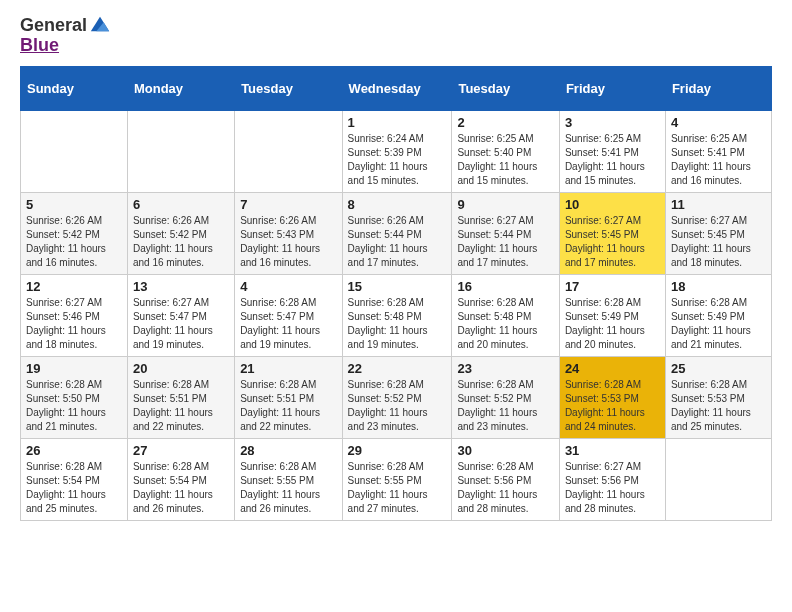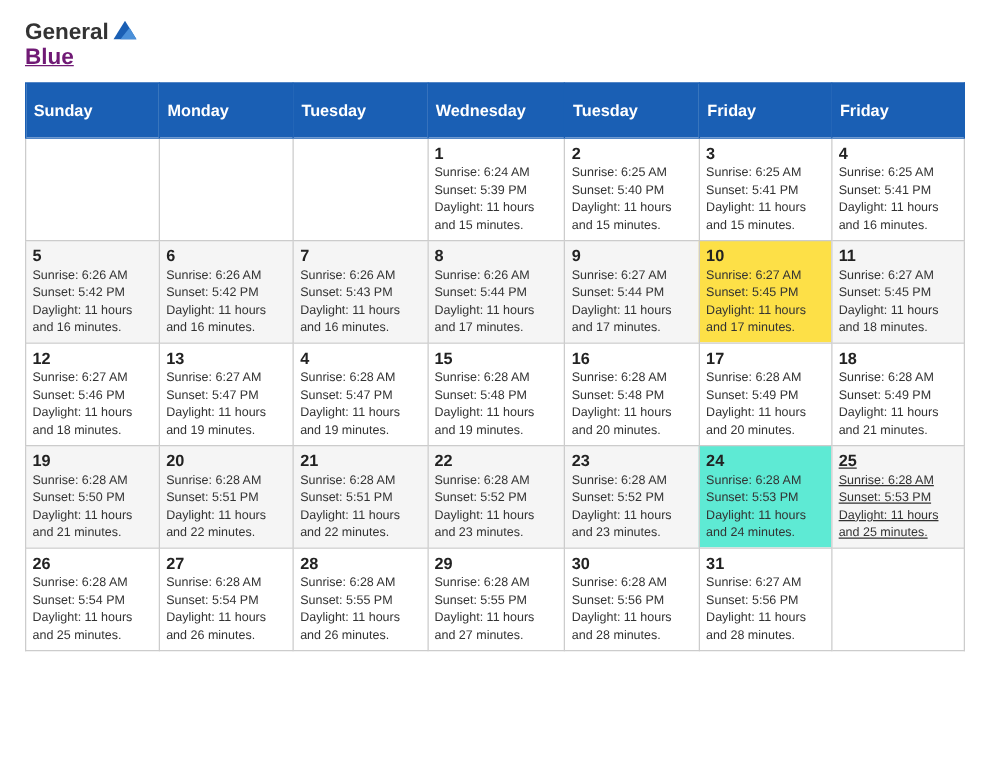--- a/index.html
+++ b/index.html
@@ -278,27 +278,27 @@
             <div class="day-info" style="white-space: pre-line;">Sunrise: 6:28 AM
 Sunset: 5:52 PM
 Daylight: 11 hours and 23 minutes.</div>
           </td>
           <td style="background: rgb(245, 245, 245);">
             <div class="day-number">23</div>
             <div class="day-info" style="white-space: pre-line;">Sunrise: 6:28 AM
 Sunset: 5:52 PM
 Daylight: 11 hours and 23 minutes.</div>
           </td>
-          <td style="background: #5eead4;">
+          <td style="background: #eab308;">
             <div class="day-number">24</div>
             <div class="day-info" style="white-space: pre-line;">Sunrise: 6:28 AM
 Sunset: 5:53 PM
 Daylight: 11 hours and 24 minutes.</div>
           </td>
-          <td style="background: rgb(245, 245, 245); text-decoration: underline;">
+          <td style="background: rgb(245, 245, 245);">
             <div class="day-number">25</div>
             <div class="day-info" style="white-space: pre-line;">Sunrise: 6:28 AM
 Sunset: 5:53 PM
 Daylight: 11 hours and 25 minutes.</div>
           </td>
         </tr>
         <tr>
           <td>
             <div class="day-number">26</div>
             <div class="day-info" style="white-space: pre-line;">Sunrise: 6:28 AM

